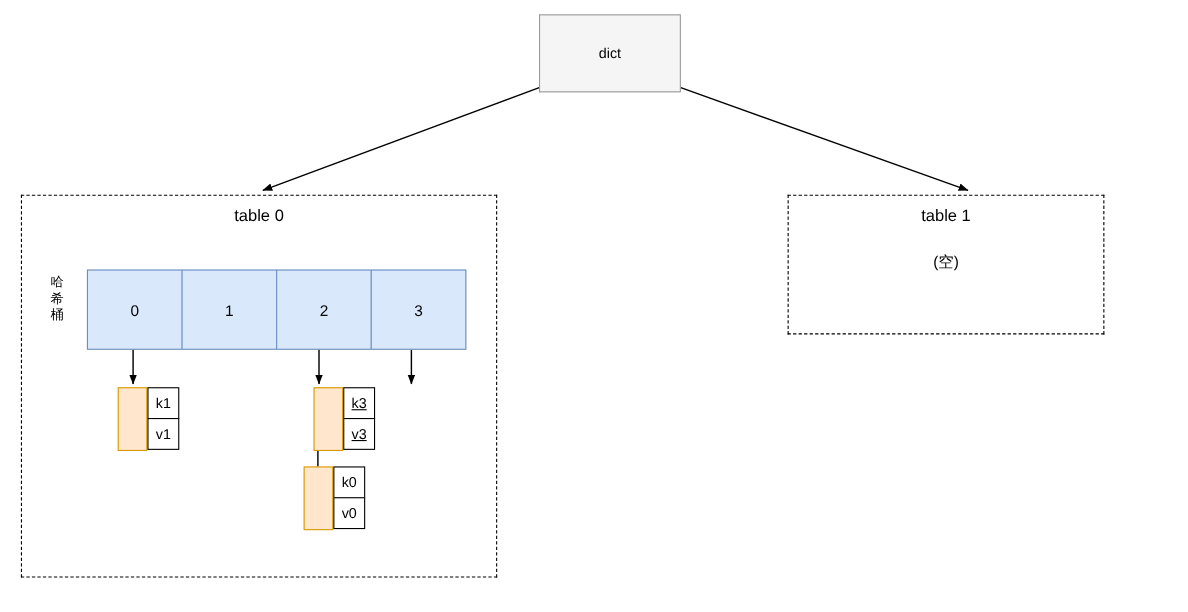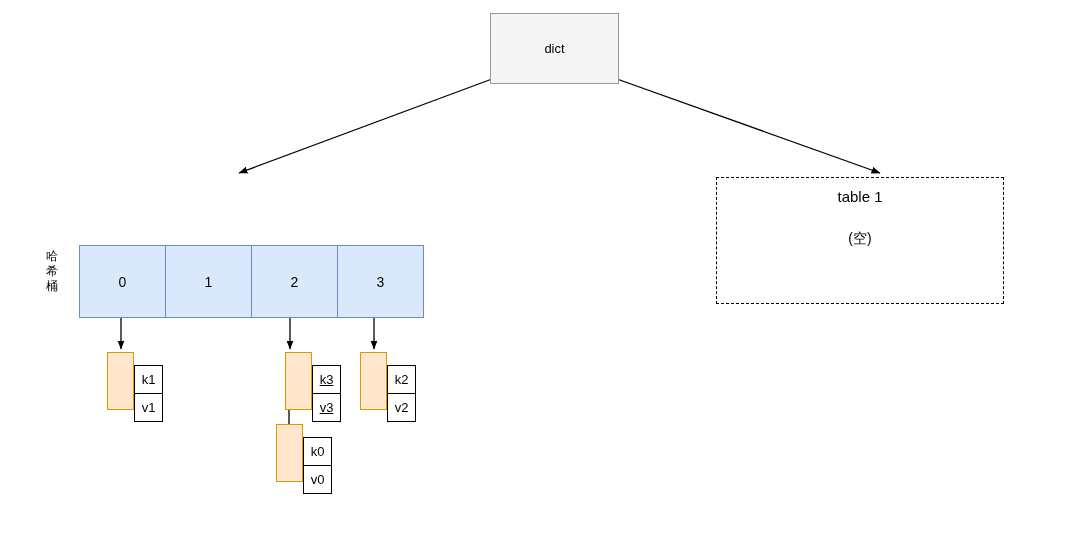--- a/index.html
+++ b/index.html
@@ -73,21 +73,21 @@
   .kv-node .cells { display: flex; flex-direction: column; }
   .kv-node .cell {
     width: 29px; height: 29px;
     background: #ffffff;
     border: 1px solid var(--cell-stroke, #000);
     box-sizing: border-box;
     margin-top: -1px;
     display: flex; align-items: center; justify-content: center;
     font-size: 13px;
   }
-  .kv-node .cell:first-child { margin-top: 13px; }
+  .kv-node .cell:first-child { margin-top: 0; }
 
   .node-1 { left: 107px; top: 352px; }
   .node-2 { left: 285px; top: 352px; text-decoration: underline; }
   .node-3 { left: 360px; top: 352px; }
   .node-4 { left: 276px; top: 424px; }
 
   svg.edges { position: absolute; left: 0; top: 0; pointer-events: none; }
 </style>
 </head>
 <body>
@@ -105,20 +105,23 @@
     <line x1="121" y1="317" x2="121" y2="349" stroke="#000" stroke-width="1.3" marker-end="url(#arrow)"></line>
     <line x1="290" y1="317" x2="290" y2="349" stroke="#000" stroke-width="1.3" marker-end="url(#arrow)"></line>
     <line x1="374" y1="317" x2="374" y2="349" stroke="#000" stroke-width="1.3" marker-end="url(#arrow)"></line>
     <line x1="289" y1="410" x2="289" y2="447" stroke="#000" stroke-width="1.3" marker-end="url(#arrow)"></line>
   </svg>
 
   <div class="abs dict-box">
     <span>dict</span>
   </div>
 
+  <div class="abs table-box table0-box">
+    <div class="table-title">table 0</div>
+  </div>
 
   <div class="abs bucket-axis-label">哈希桶</div>
 
   <div class="abs bucket-row">
     <div class="bucket-cell">
       <span>0</span>
     </div>
     <div class="bucket-cell">
       <span>1</span>
     </div>
@@ -139,27 +142,20 @@
   </div>
 
   <div class="abs kv-node node-2">
     <div class="slot"></div>
     <div class="cells">
       <div class="cell">k3</div>
       <div class="cell">v3</div>
     </div>
   </div>
 
-  <div class="abs kv-node node-3">
-    <div class="slot"></div>
-    <div class="cells">
-      <div class="cell">k2</div>
-      <div class="cell">v2</div>
-    </div>
-  </div>
 
   <div class="abs kv-node node-4">
     <div class="slot"></div>
     <div class="cells">
       <div class="cell">k0</div>
       <div class="cell">v0</div>
     </div>
   </div>
 
   <div class="abs table-box table1-box">

